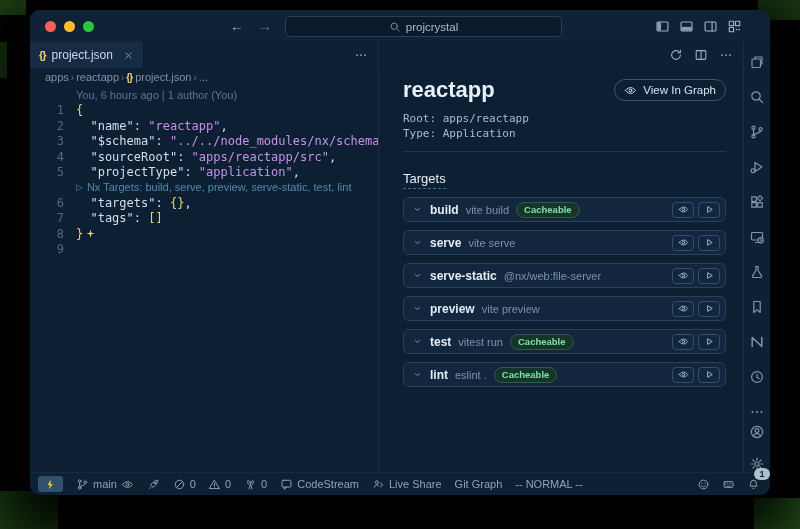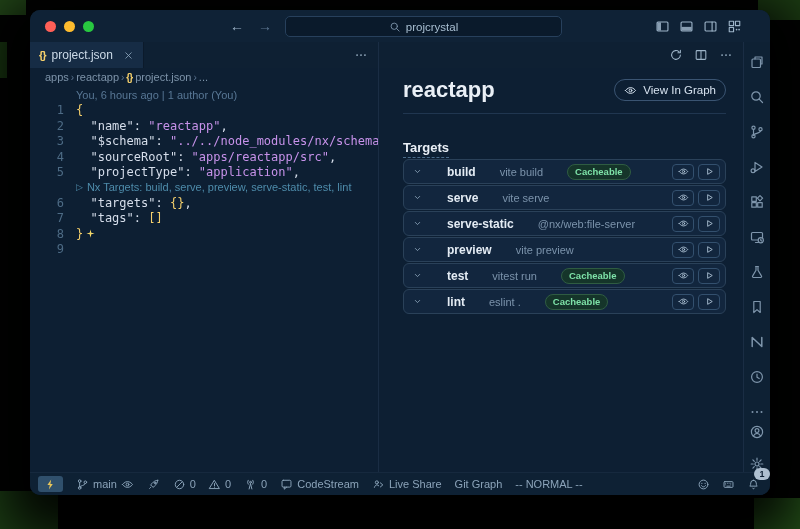--- a/index.html
+++ b/index.html
@@ -66,24 +66,24 @@
 
   
   .panel{flex:1;background:#0d1f33;padding:9px 17px 0 24px;overflow:hidden;color:#d6e2ef}
   .panel-head{display:flex;justify-content:space-between;align-items:center}
   .panel-title{font-size:22px;font-weight:bold;color:#e9eff6;margin:0}
   .graph-btn{display:flex;align-items:center;gap:6px;height:22px;padding:0 9px;background:transparent;
              border:1px solid #3a5472;border-radius:11px;color:#d6e2ef;font-size:11.5px;cursor:pointer}
   .graph-btn .ico{width:13px;height:13px}
   .meta{margin-top:9px;font-family:"DejaVu Sans Mono",monospace;font-size:11px;line-height:14.5px;color:#a8bccd}
   .hline{border:0;border-top:1px solid #203650;margin:10px 0 0 0}
-  .targets-title{display:inline-block;margin-top:26px;font-size:13px;font-weight:bold;color:#e9eff6;
+  .targets-title{display:inline-block;margin-top:19px;font-size:13px;font-weight:normal;color:#e9eff6;
                  border-bottom:1px dashed #4a6b8a;padding-bottom:2px}
-  .target-row{height:23px;margin-top:1px;border:1px solid #2a4159;background:#12263e;border-radius:6px;
-              display:flex;align-items:center;gap:24px;padding:0 5px 0 8px}
+  .target-row{height:23px;margin-top:8px;border:1px solid #2a4159;background:#12263e;border-radius:6px;
+              display:flex;align-items:center;gap:7px;padding:0 5px 0 8px}
   .target-row .chev{width:11px;height:11px;color:#8fa7bd}
   .t-name{font-size:12px;font-weight:bold;color:#e4ecf4}
   .t-cmd{font-size:11px;color:#7b93ab;white-space:nowrap}
   .badge{font-size:9.5px;font-weight:bold;color:#7ee2a8;background:#15352a;border:1px solid #2f5c42;
          border-radius:8px;padding:1.5px 7px}
   .row-actions{margin-left:auto;display:flex;gap:4px}
   .icon-btn{width:22px;height:16px;border:1px solid #33506e;border-radius:4px;display:flex;
             align-items:center;justify-content:center;color:#b9cde0;background:transparent;cursor:pointer}
   .icon-btn .ico{width:11px;height:11px}
 
@@ -250,20 +250,24 @@
           <button class="graph-btn">
             <span class="ico">
                 <svg viewBox="0 0 16 16" fill="none" stroke="currentColor" stroke-width="1.2" stroke-linecap="round" stroke-linejoin="round">
                   <path d="M1.8 8S4.4 4.4 8 4.4 14.2 8 14.2 8 11.6 11.6 8 11.6 1.8 8 1.8 8z"></path>
                   <circle cx="8" cy="8" r="1.7"></circle>
                 </svg>
               </span>
             <span>View In Graph</span>
           </button>
         </div>
+        <div class="meta">
+          <div><span>Root:</span> <span>apps/reactapp</span></div>
+          <div><span>Type:</span> <span>Application</span></div>
+        </div>
         <hr class="hline">
         <div><span class="targets-title">Targets</span></div>
         <div id="targets">
             <div class="target-row">
               <span class="ico chev">
                 <svg viewBox="0 0 16 16" fill="none" stroke="currentColor" stroke-width="1.2" stroke-linecap="round" stroke-linejoin="round">
                   <path d="M4.8 6.4 8 9.6l3.2-3.2"></path>
                 </svg>
               </span>
               <span class="t-name">build</span>

